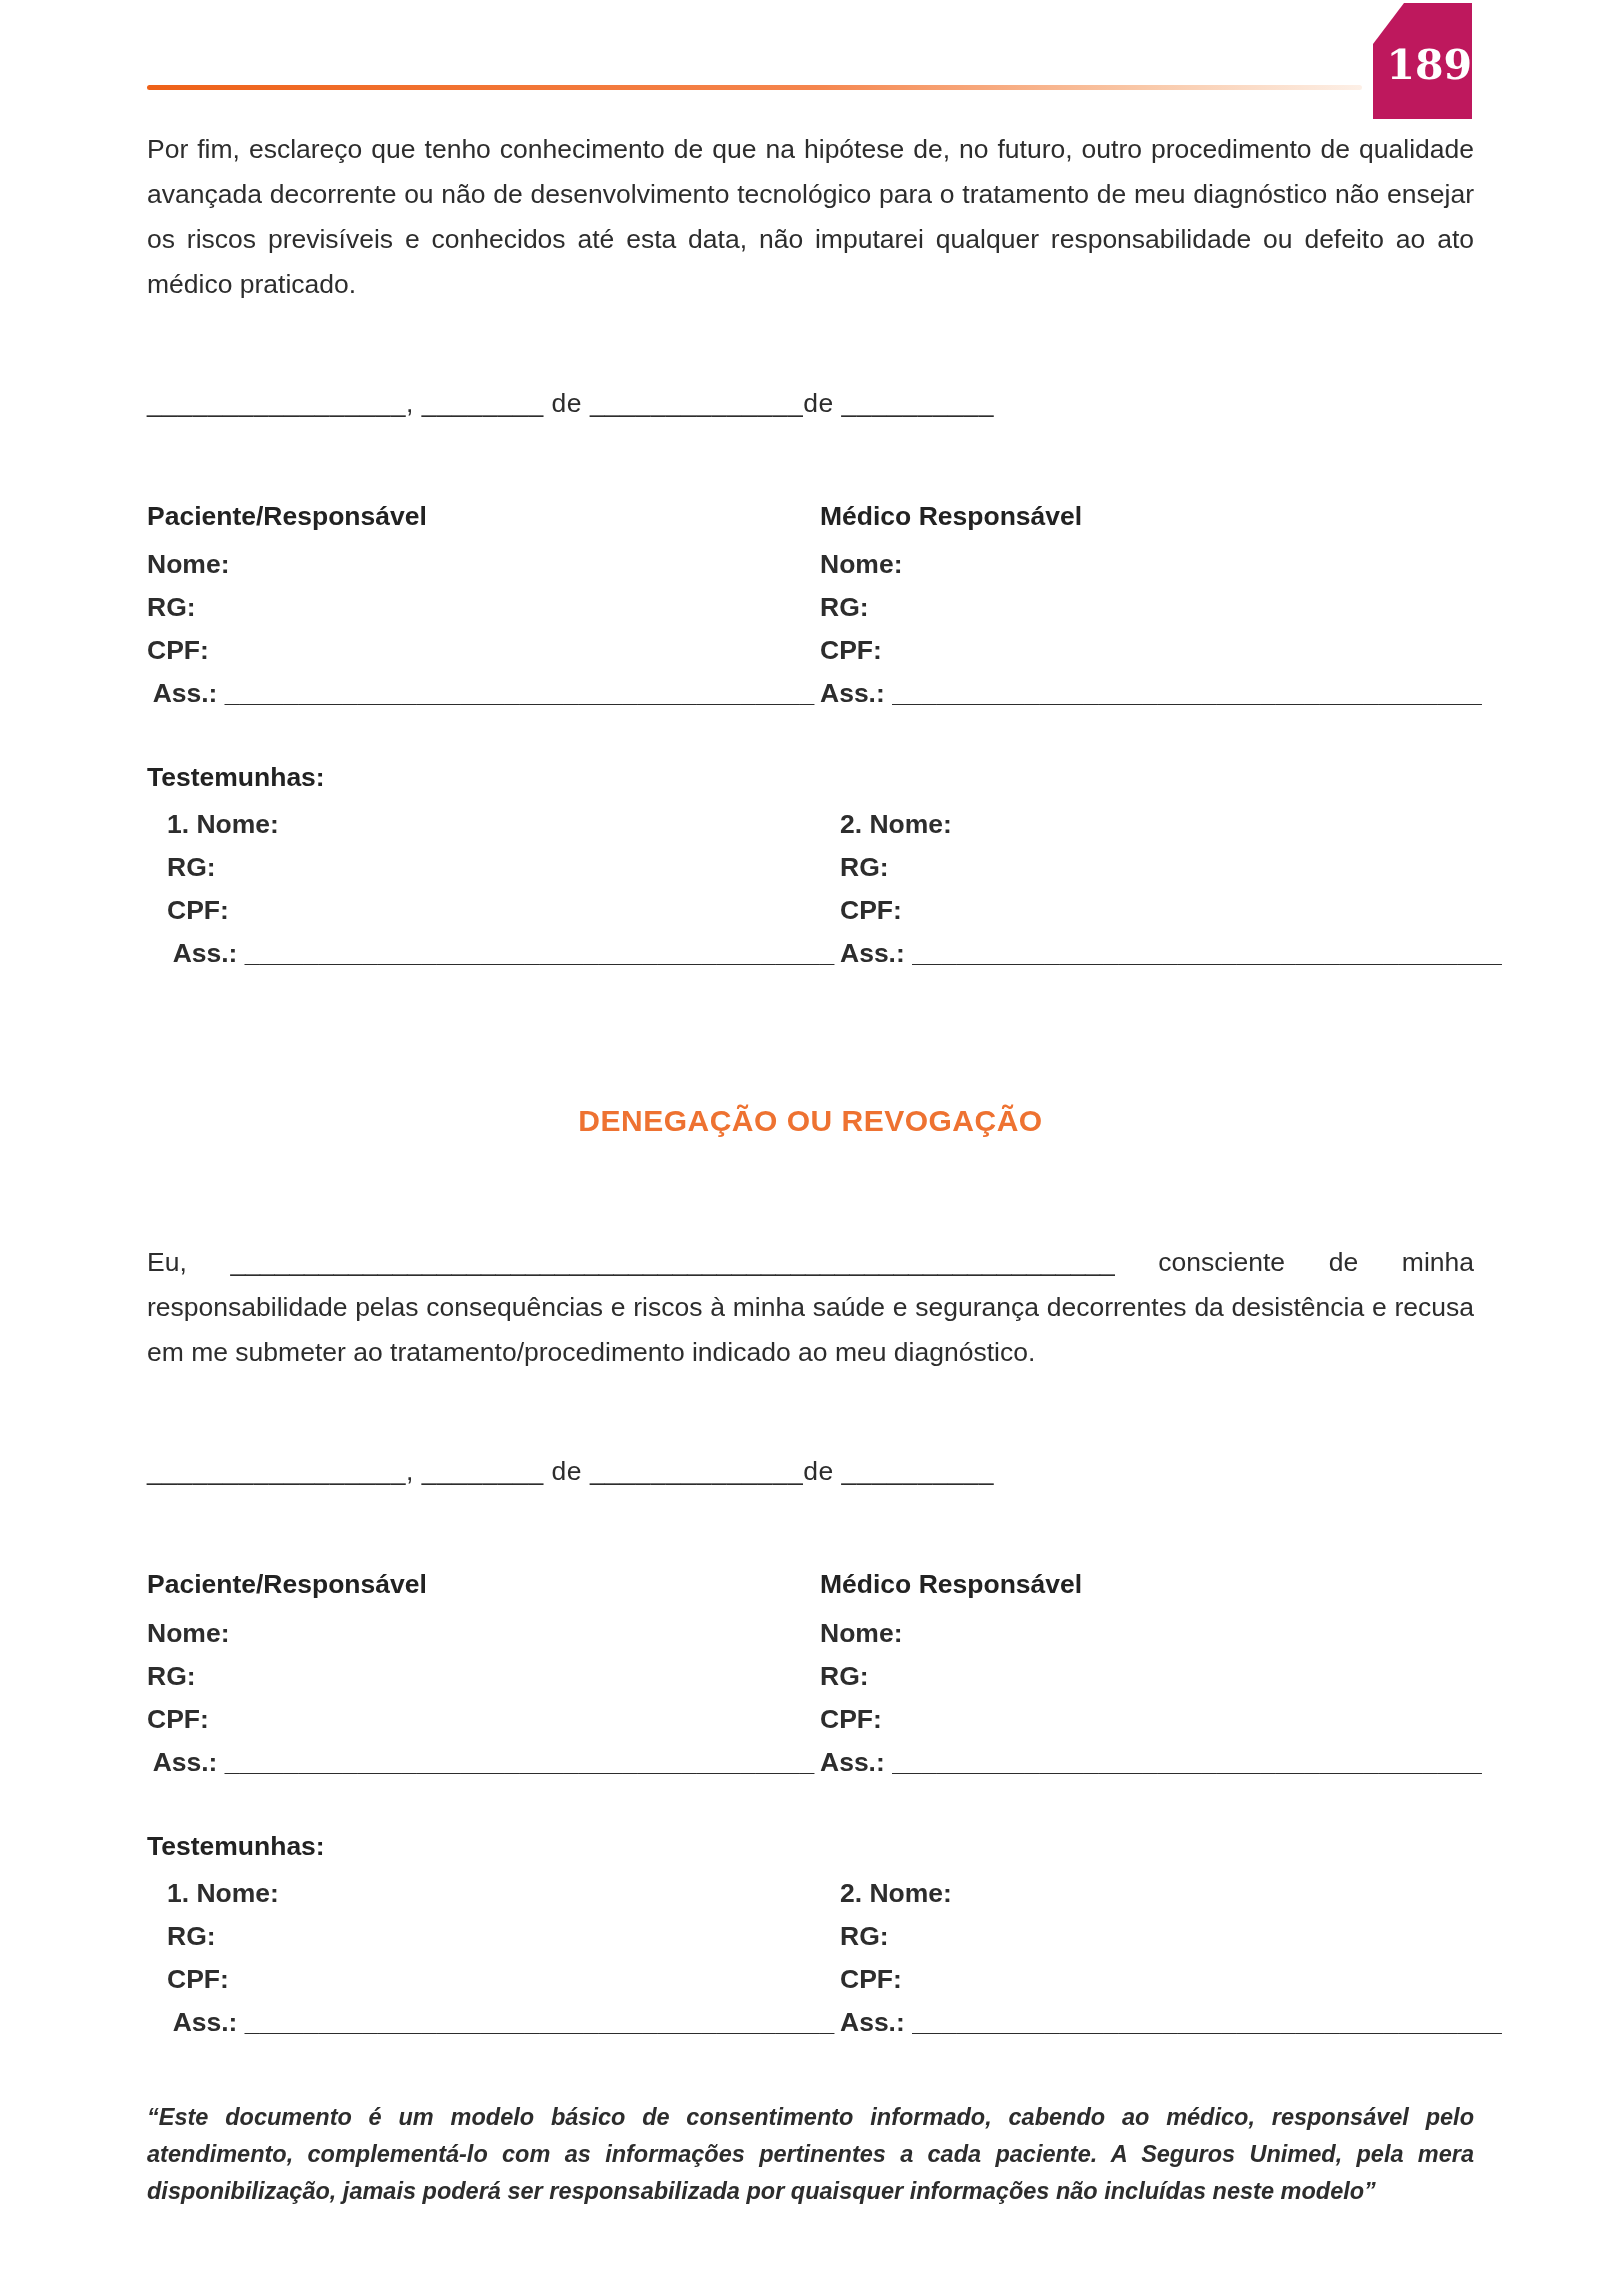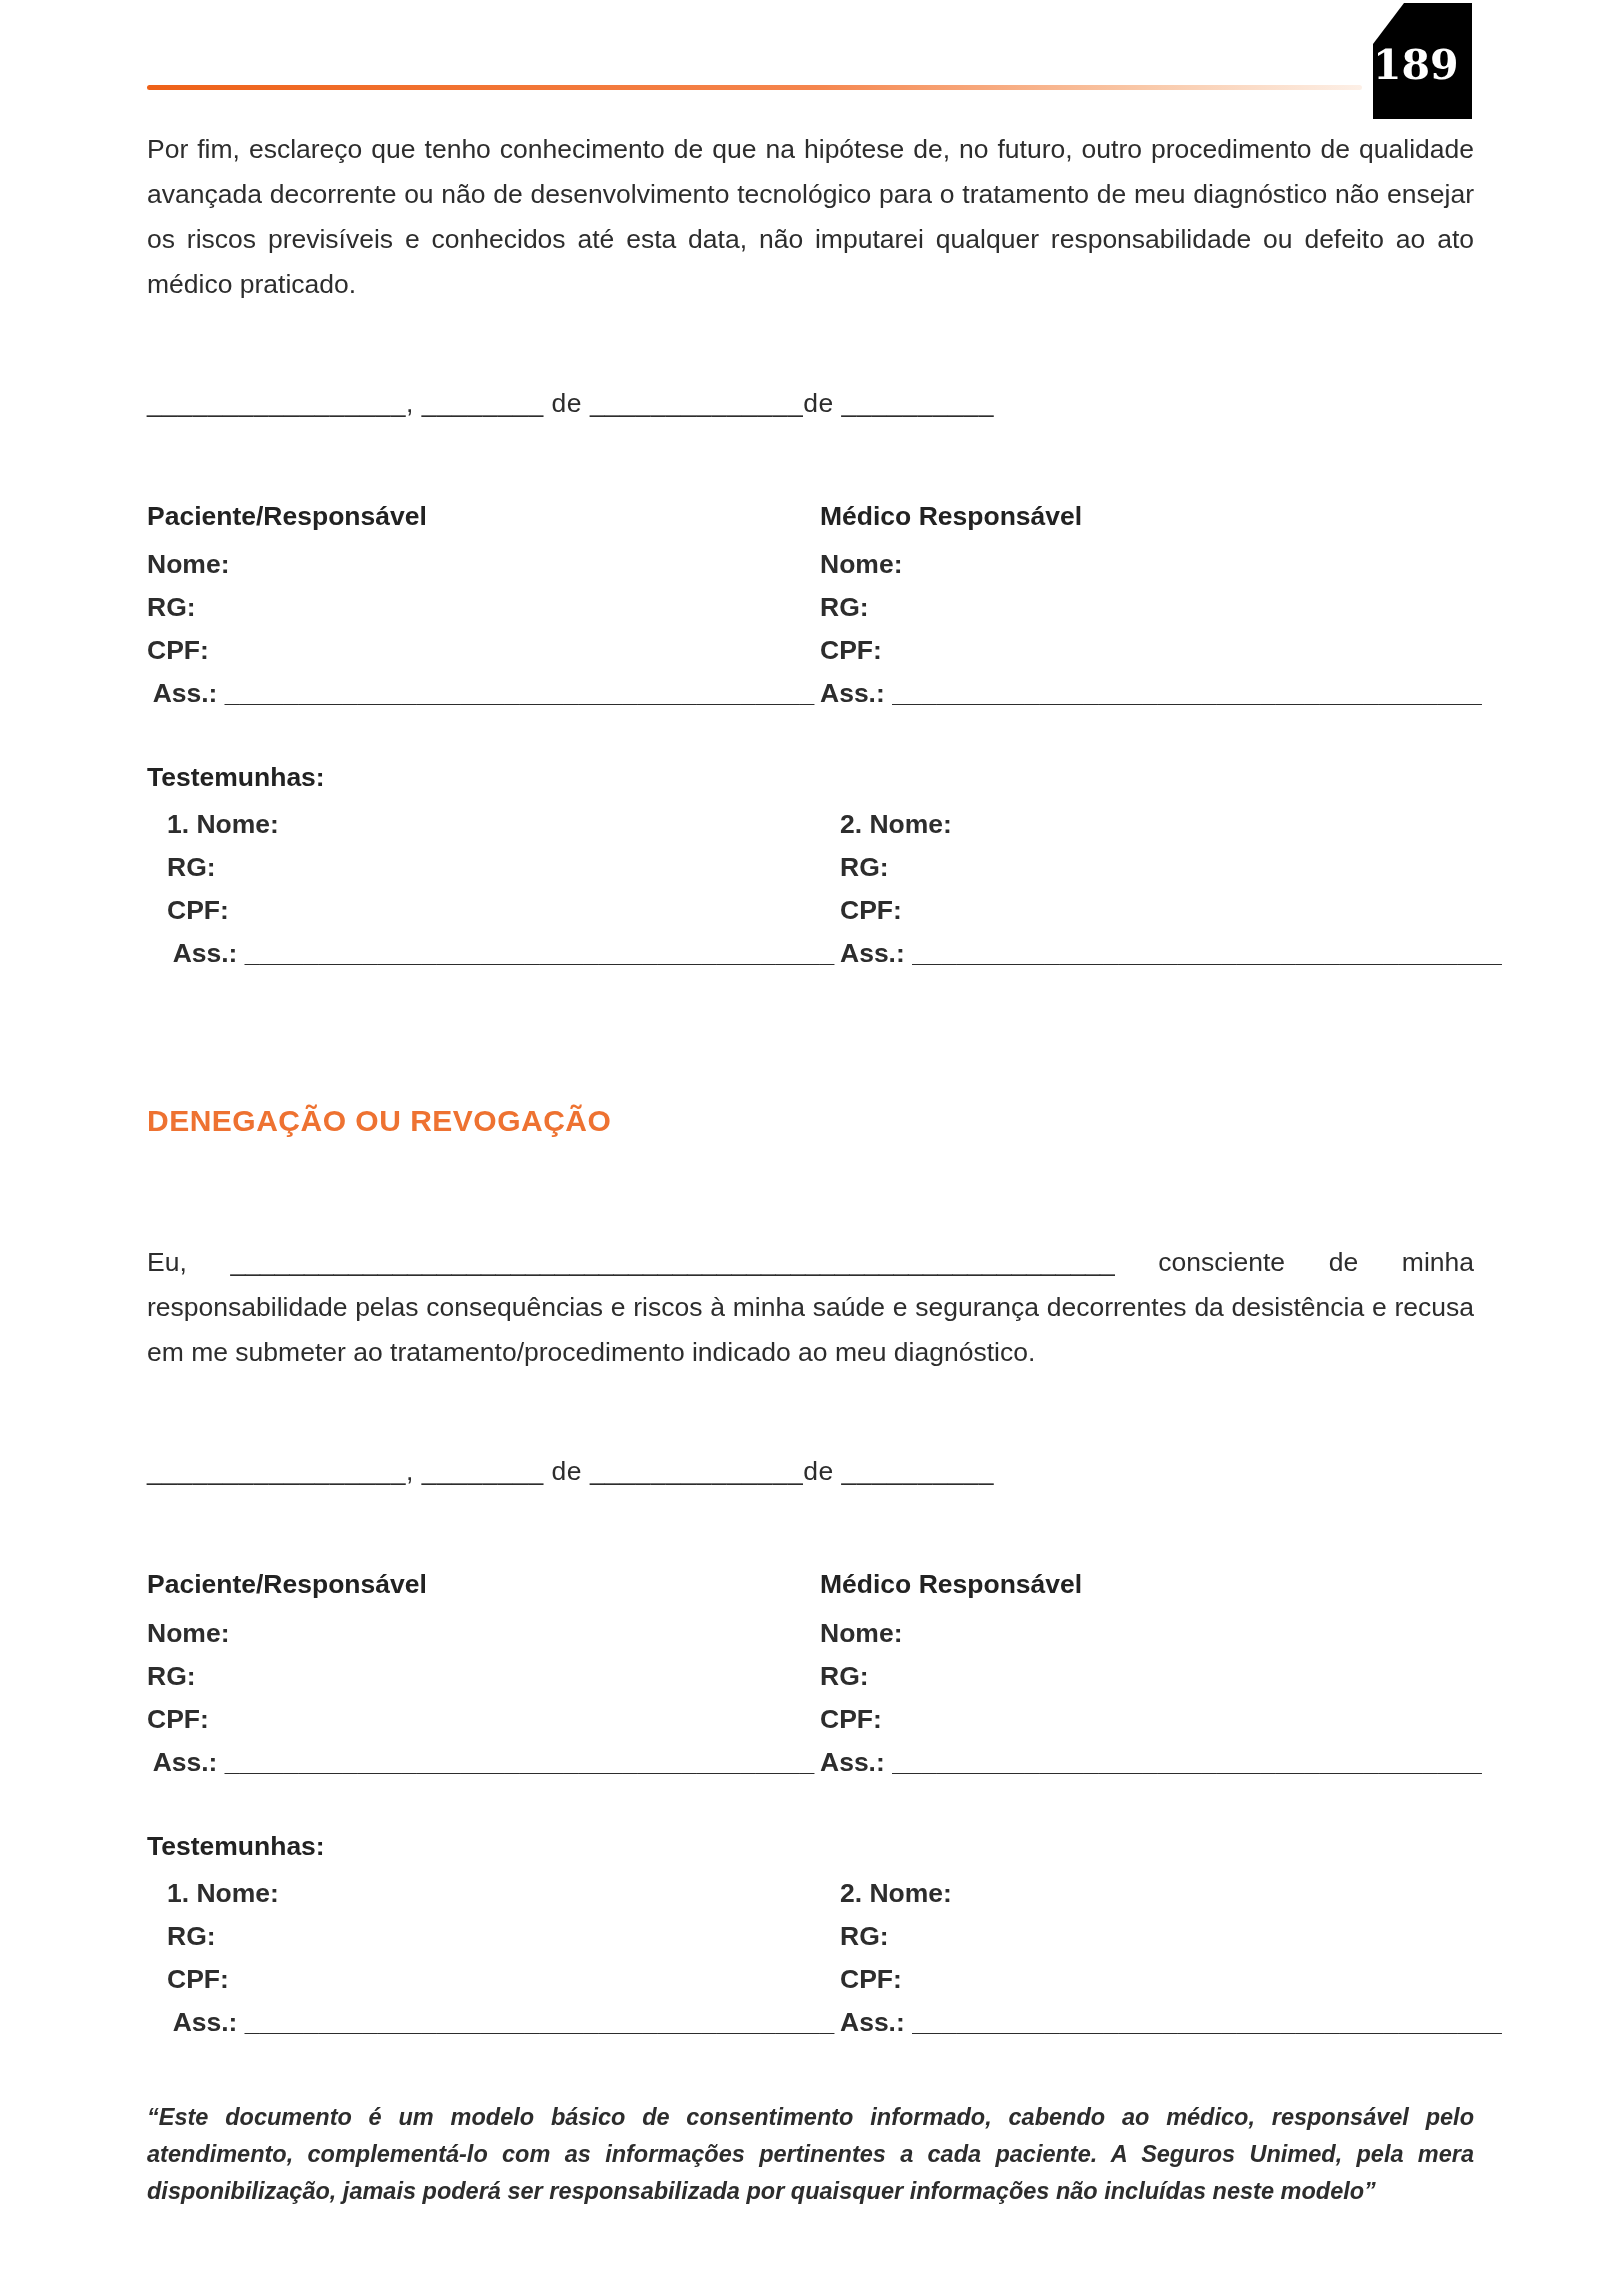--- a/index.html
+++ b/index.html
@@ -36,25 +36,25 @@
     width: 1215px;
     border-radius: 2.9px;
     background: linear-gradient(to right, #ee6118, #f5854d 55%, #f9c8a8 82%, #fdf0e7 100%);
   }
   .pagebox {
     position: absolute;
     top: 2.9px;
     right: 2px;
     width: 99px;
     height: 116px;
-    background: #000000;
+    background: #be185d;
     clip-path: polygon(31px 0, 100% 0, 100% 100%, 0 100%, 0 41px);
     display: flex;
     align-items: center;
-    justify-content: flex-start;
+    justify-content: flex-end;
   }
   .pagebox .num {
     font-family: "DejaVu Serif", "Liberation Serif", serif;
     font-weight: bold;
     font-size: 41px;
     color: #ffffff;
     margin-top: 7.8px;
   }
 
   
@@ -91,21 +91,21 @@
     font-size: 26.5px;
     font-weight: bold;
     color: #222222;
     margin-top: 47px;
     margin-bottom: 9.8px;
   }
 
   
   .section-heading {
     margin-top: 129px;
-    text-align: left;
+    text-align: center;
     font-size: 30px;
     font-weight: bold;
     letter-spacing: 0.5px;
     color: #ee7231;
   }
 
   
   .footnote {
     margin-top: 55px;
     font-size: 23.5px;

